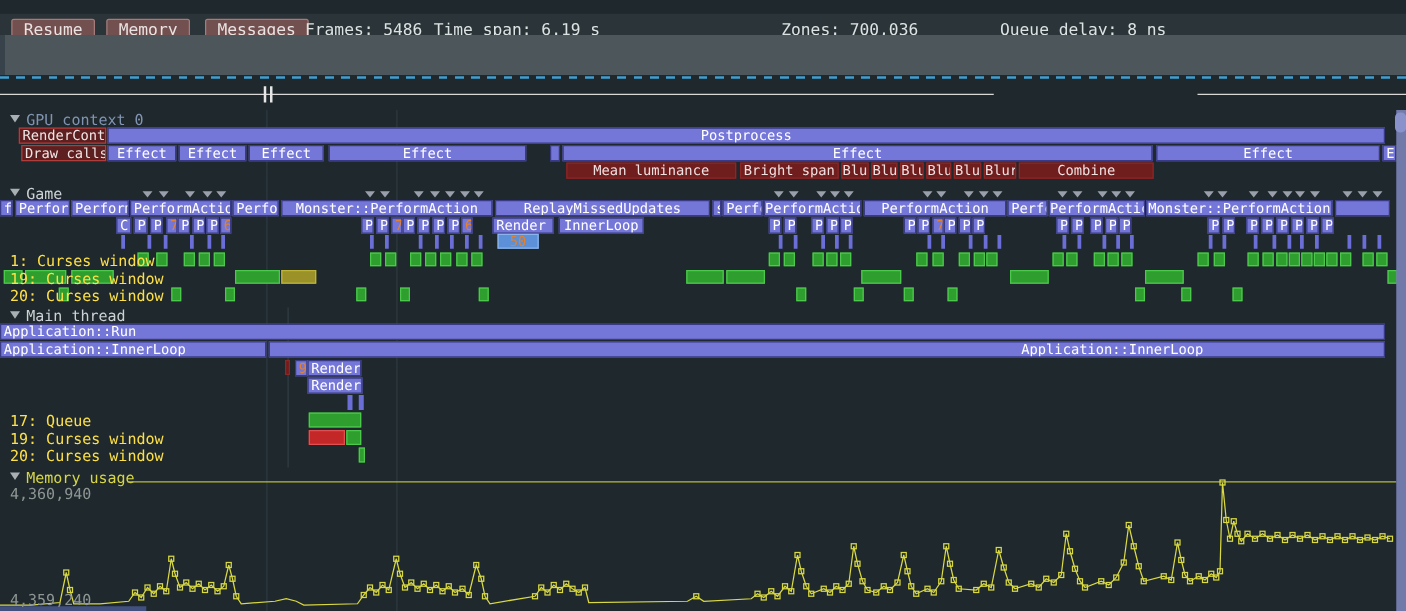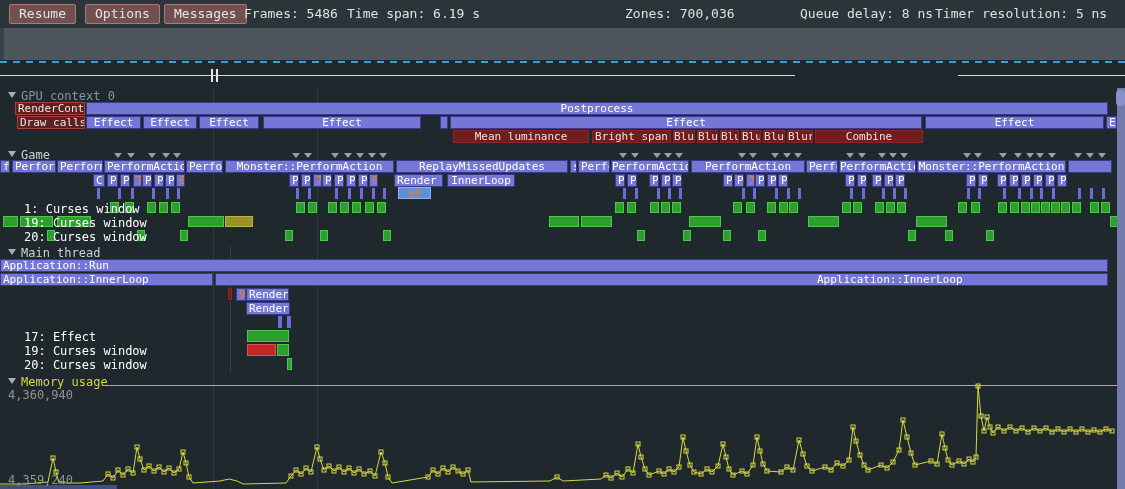--- a/index.html
+++ b/index.html
@@ -1,19 +1,19 @@
 <!DOCTYPE html>
 <html><head>
 <meta charset="utf-8">
 <style>
   html,body{margin:0;padding:0;background:#10181c;}
   #app{position:relative;width:1125px;height:489px;background:#1f282c;overflow:hidden;
        font-family:"DejaVu Sans Mono",monospace;}
   
-  #topbar{position:absolute;left:0;top:0;width:1125px;height:28px;background:#2b3539;border-bottom:1px solid #141b1f;}
+  #topbar{position:absolute;left:0;top:11px;width:1125px;height:28px;background:#2b3539;border-bottom:1px solid #141b1f;}
   .tbtn{position:absolute;top:4px;height:20px;background:#72504f;border:1px solid #a37c7b;border-radius:2px;
         color:#eae3e3;font:13px/18px "DejaVu Sans Mono",monospace;padding:0 9px;cursor:pointer;}
   .stat{position:absolute;top:6px;color:#dde2e3;font:13px "DejaVu Sans Mono",monospace;white-space:nowrap;}
   
   #frames-strip{position:absolute;left:0;top:28px;width:1125px;height:32px;background:#4d565a;border-left:4px solid #38424a;}
   #frames-dash{position:absolute;left:0;top:61px;width:1125px;height:2px;
       background:repeating-linear-gradient(90deg,#3f9ed2 0 7px,transparent 7px 13px);}
   .frameline{position:absolute;top:75px;height:1px;background:#d8d8d8;}
   .frametick{position:absolute;top:69px;width:2px;height:13px;background:#e6e6e6;}
   #frame-label{position:absolute;left:795px;top:69px;color:#ececec;font:12px "DejaVu Sans Mono",monospace;white-space:nowrap;}
@@ -36,40 +36,39 @@
   .thin{background:#6b6ed6;border:none;padding:0;}
   .red{background:#5d1f1f;border-color:#b13c3c;color:#f0e6e6;}
   .darkred{background:#701d1d;border-color:#8e2626;color:#f0e0e0;}
   .green{background:#2e9e2e;border-color:#4cc94c;}
   .olive{background:#9a9129;border-color:#bdb53a;}
   .crimson{background:#c32727;border-color:#e05050;}
   .blue{background:#5c90d8;border-color:#8ab4ea;}
   .mtri{position:absolute;top:153px;width:0;height:0;border-left:4px solid transparent;border-right:4px solid transparent;
         border-top:5px solid #9aa0ab;cursor:pointer;}
   
-  .tlabel{position:absolute;color:#ffffff;font:12px "DejaVu Sans Mono",monospace;white-space:nowrap;z-index:5;margin-left:16px;}
+  .tlabel{position:absolute;color:#fde047;font:12px "DejaVu Sans Mono",monospace;white-space:nowrap;z-index:5;}
   
   #memline{position:absolute;left:102px;top:385px;width:1015px;height:1px;background:#b9b93a;}
   .memval{position:absolute;left:8px;color:#8e9694;font:12px "DejaVu Sans Mono",monospace;z-index:5;}
   #memsvg{position:absolute;left:0;top:0;pointer-events:none;}
 </style>
 </head>
 <body>
 
 <div id="app">
 
   <div id="topbar">
     <button class="tbtn" style="left:9px">Resume</button>
-    <button class="tbtn" style="left:85px">Options</button>
+    <button class="tbtn" style="left:85px">Memory</button>
     <button class="tbtn" style="left:164px">Messages</button>
     <span class="stat" style="left:244px">Frames: 5486</span>
     <span class="stat" style="left:347px">Time span: 6.19 s</span>
     <span class="stat" style="left:625px">Zones: 700,036</span>
     <span class="stat" style="left:800px">Queue delay: 8 ns</span>
-    <span class="stat" style="left:935px">Timer resolution: 5 ns</span>
   </div>
 
   <div id="frames-strip"></div>
   <div id="frames-dash"></div>
 
   <div class="frameline" style="left:0;width:795px"></div>
   <div class="frameline" style="left:958px;width:167px"></div>
   <div class="frametick" style="left:211px"></div>
   <div class="frametick" style="left:216px"></div>
 
@@ -87,21 +86,21 @@
     <span class="tri"></span><span class="hdr-thread">Main thread</span>
   </div>
   <div class="hdr" style="left:8px;top:375px">
     <span class="tri"></span><span class="hdr-mem">Memory usage</span>
   </div>
   <div id="memline"></div>
 
   <div class="tlabel" style="left:8px;top:202px">1: Curses window</div>
   <div class="tlabel" style="left:8px;top:216px">19: Curses window</div>
   <div class="tlabel" style="left:8px;top:230px">20: Curses window</div>
-  <div class="tlabel" style="left:8px;top:330px">17: Effect</div>
+  <div class="tlabel" style="left:8px;top:330px">17: Queue</div>
   <div class="tlabel" style="left:8px;top:344px">19: Curses window</div>
   <div class="tlabel" style="left:8px;top:358px">20: Curses window</div>
 
   <div class="memval" style="top:388px">4,360,940</div>
   <div class="memval" style="top:473px">4,359,240</div>
 
   <div id="zones">
       <div class="zbar red" style="left: 15px; top: 102px; width: 70px; height: 13px;">RenderConte</div>
       <div class="zbar purple ctr" style="left: 86px; top: 102px; width: 1022px; height: 13px;">Postprocess</div>
       <div class="zbar red" style="left: 17px; top: 116px; width: 68px; height: 13px;">Draw calls</div>

